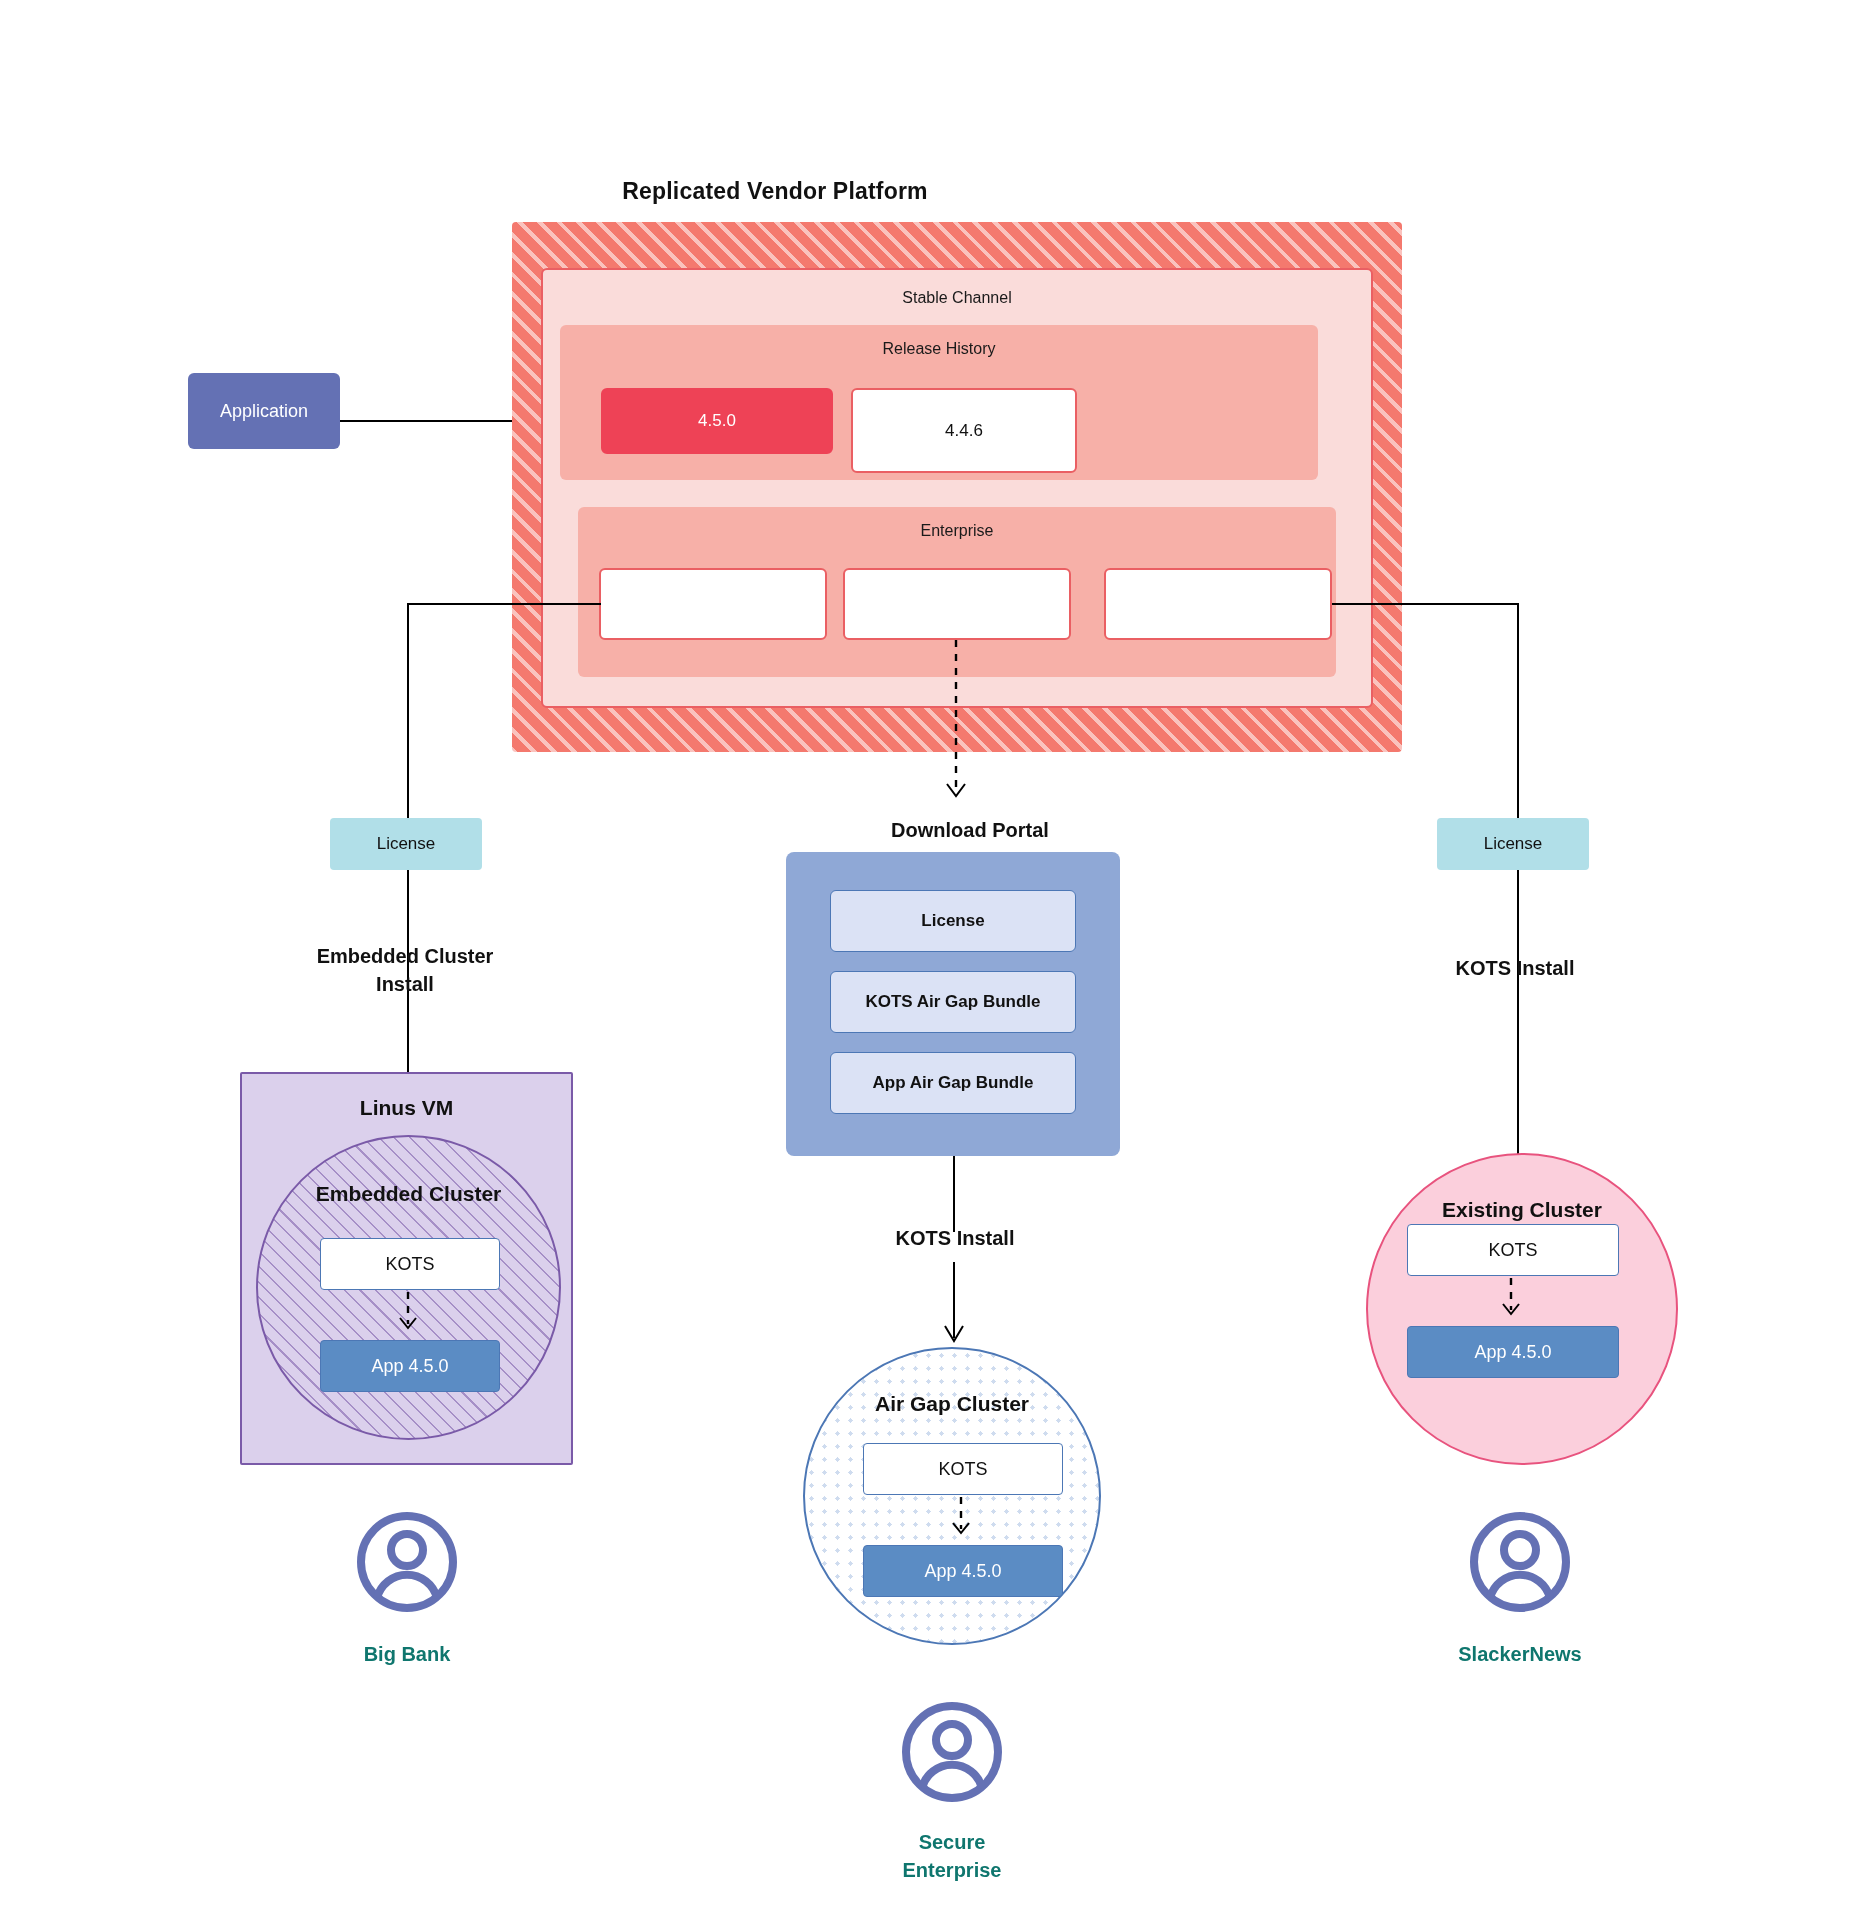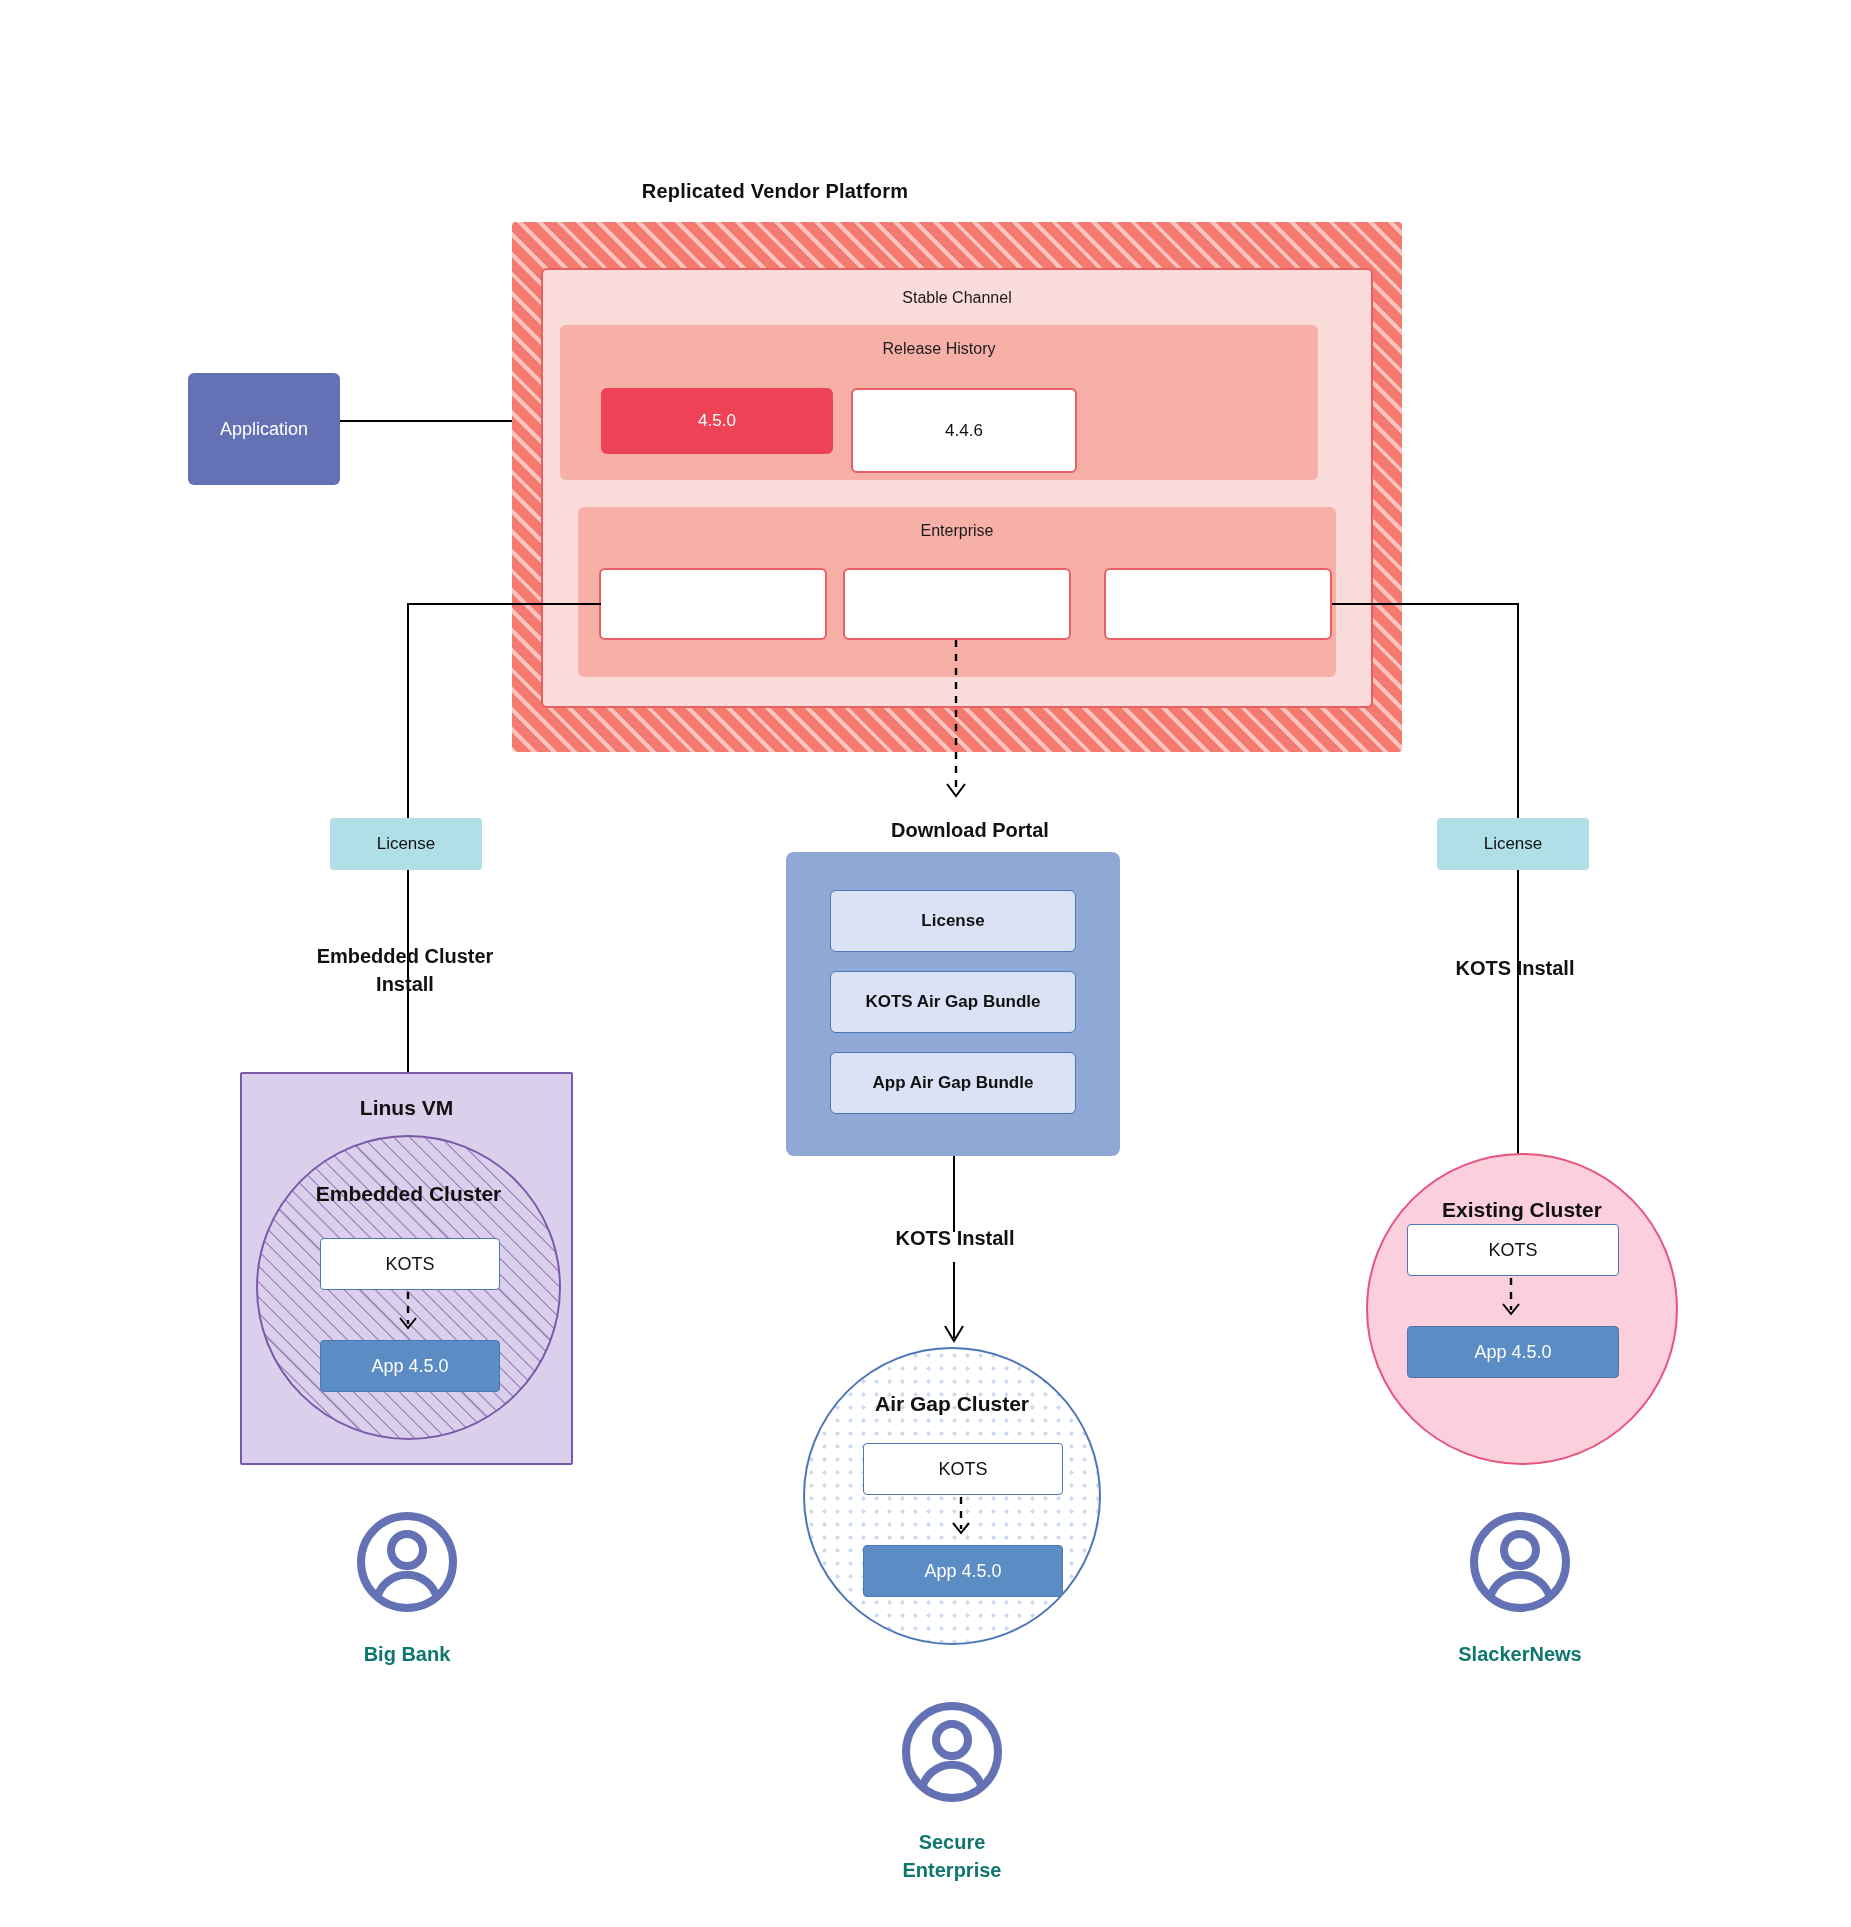--- a/index.html
+++ b/index.html
@@ -22,21 +22,21 @@
 
   .ctr {
     display: flex;
     align-items: center;
     justify-content: center;
     text-align: center;
   }
 
   
   .title-lg {
-    font-size: 20px;
+    font-size: 23px;
     font-weight: bold;
     color: #111111;
     letter-spacing: 0.2px;
   }
   .title-md {
     font-size: 20px;
     font-weight: bold;
     color: #111111;
   }
   .label-bold {
@@ -194,21 +194,21 @@
     text-align: center;
   }
 </style>
 </head>
 <body>
 
 <div id="canvas">
 
   <div class="abs ctr title-lg" style="left:560px; top:175px; width:430px; height:32px;">Replicated Vendor Platform</div>
 
-  <div class="abs ctr" id="application-node" style="left:188px; top:373px; width:152px; height:112px;">Application</div>
+  <div class="abs ctr" id="application-node" style="left:188px; top:373px; width:152px; height:76px;">Application</div>
 
   <svg class="edge" style="left:340px; top:418px; width:262px; height:6px;">
     <line x1="0" y1="3" x2="250" y2="3" class="stroke-solid"></line>
     <polyline points="240,-6 252,3 240,12" class="arrow-head"></polyline>
   </svg>
 
   <div class="abs" id="vendor-platform" style="left:512px; top:222px; width:890px; height:530px;"></div>
 
   <div class="abs" id="stable-channel" style="left:541px; top:268px; width:832px; height:440px;">
     <div class="ctr" style="position:absolute; left:0; top:16px; width:100%; height:24px;">Stable Channel</div>

